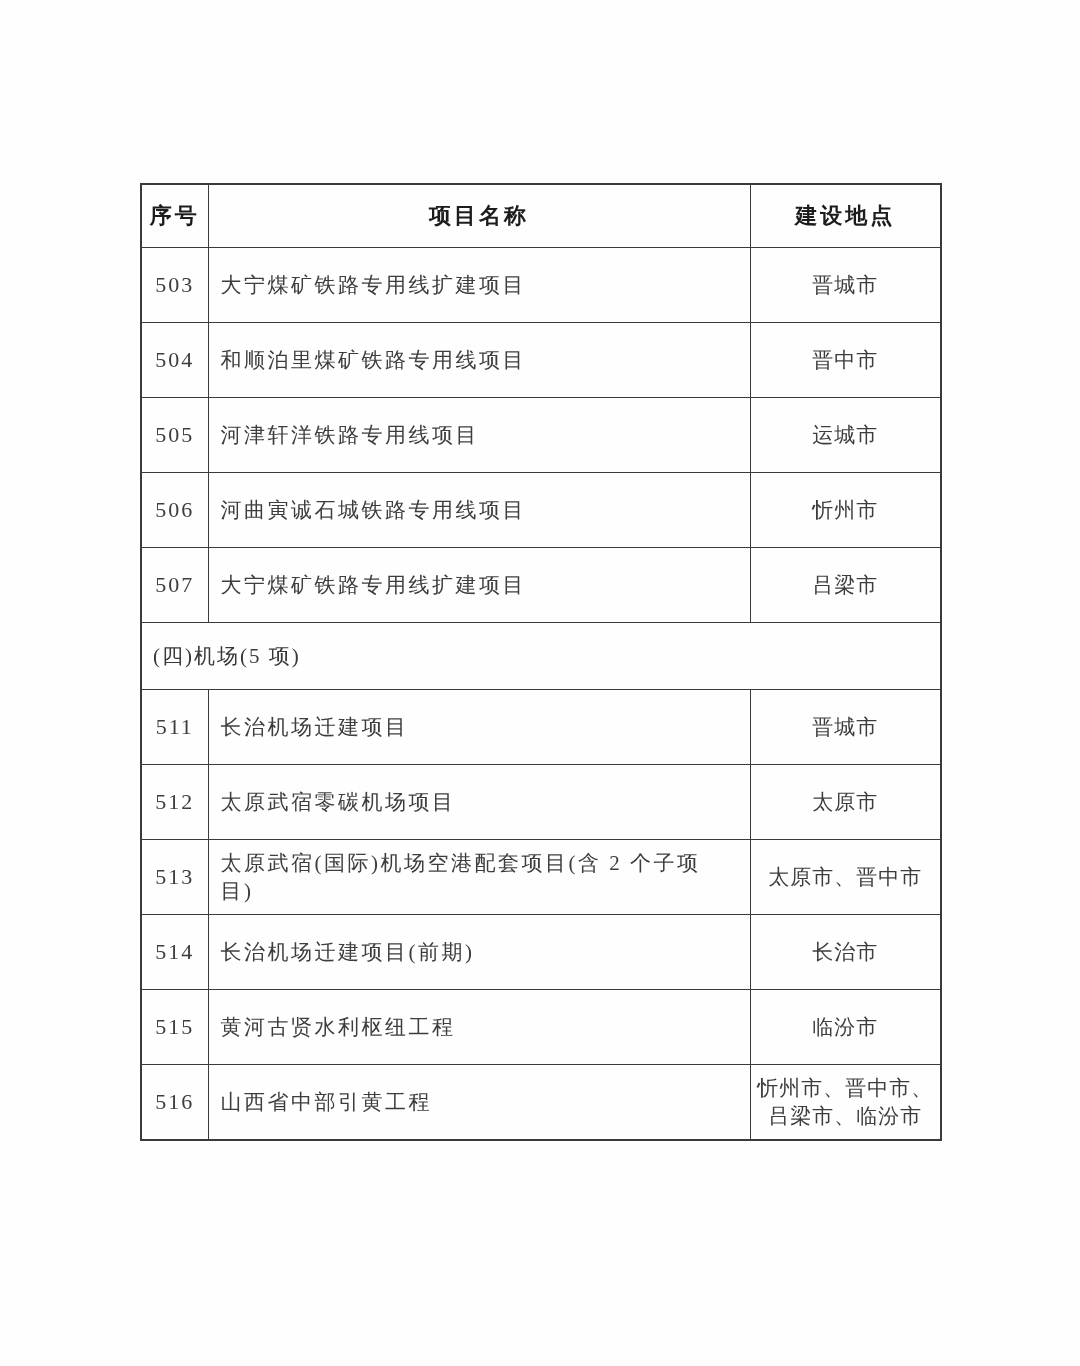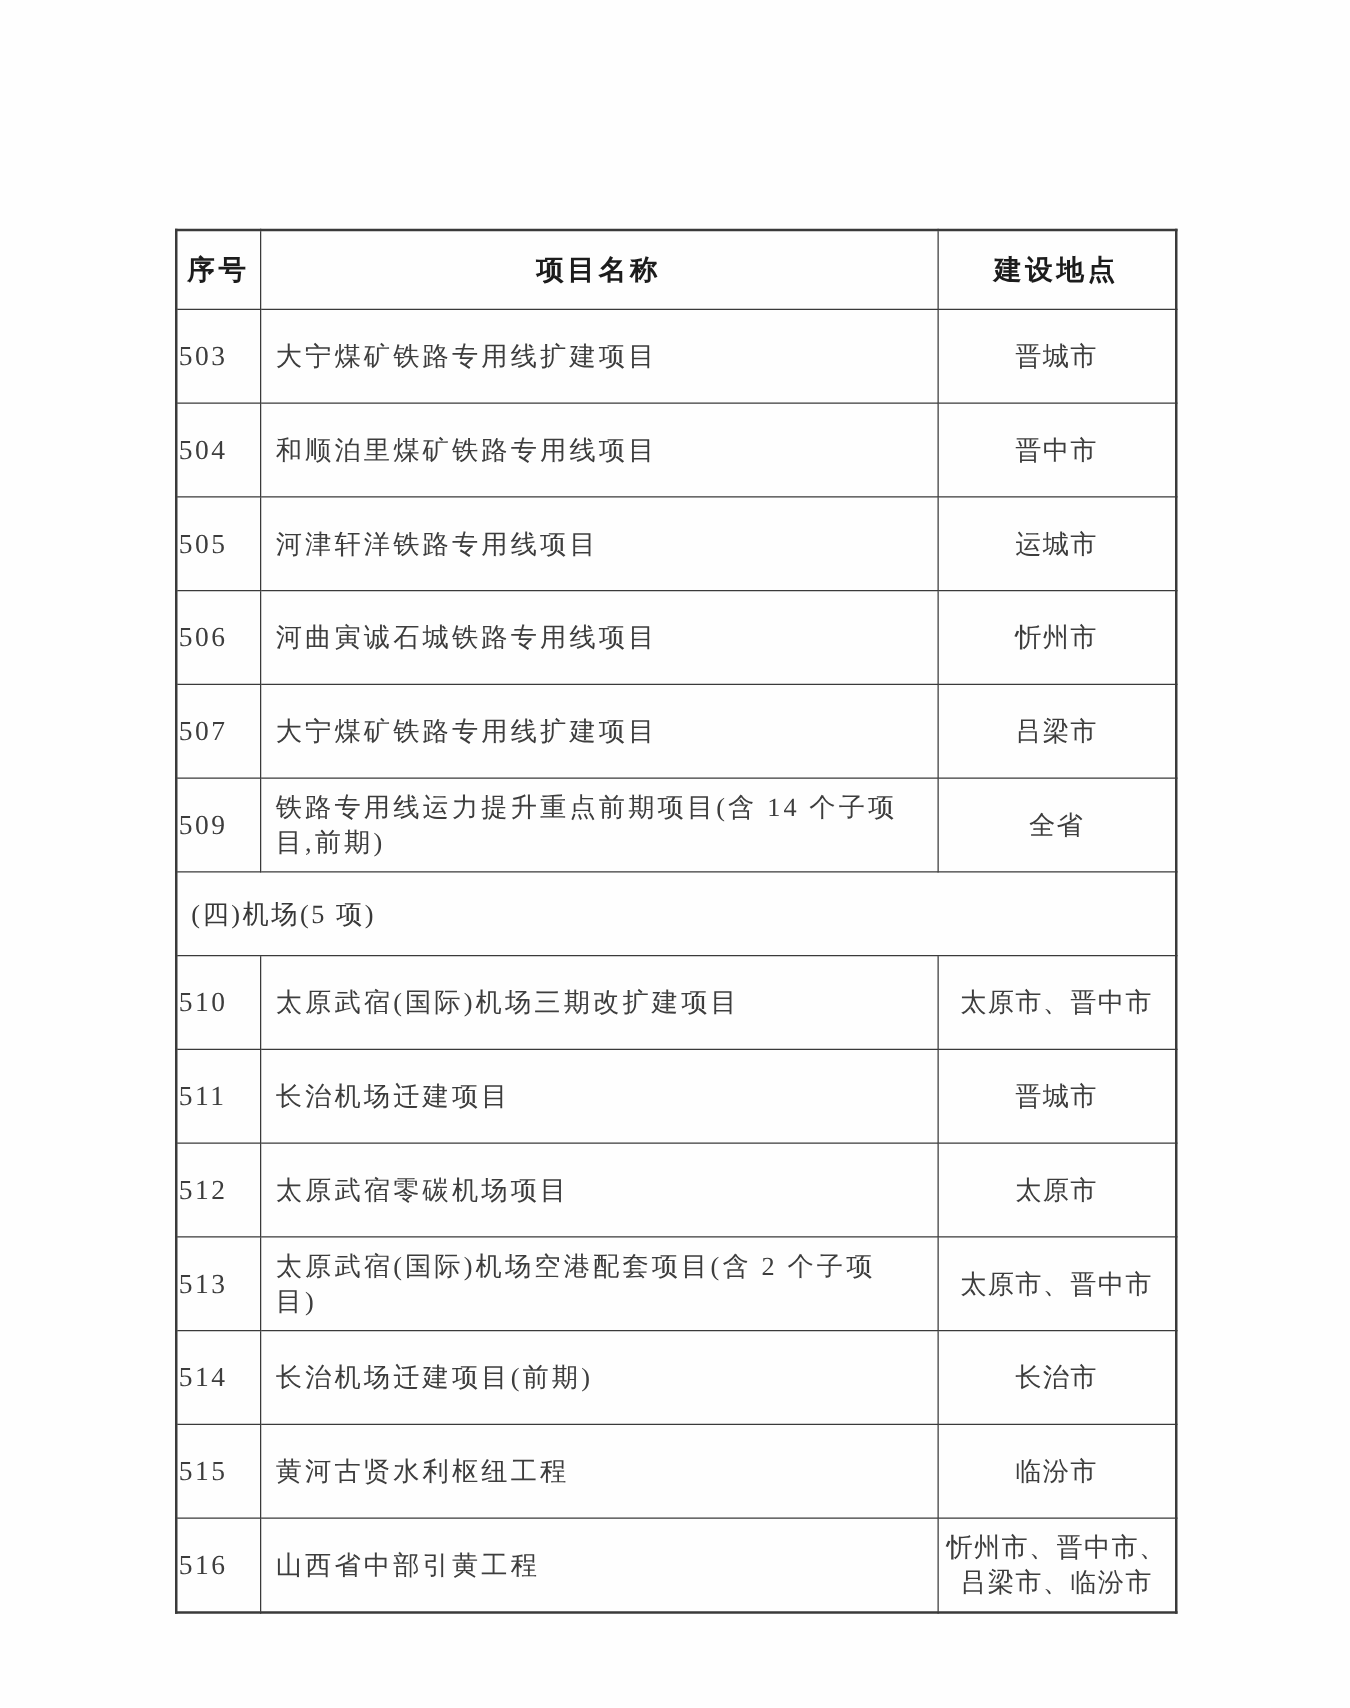--- a/index.html
+++ b/index.html
@@ -41,20 +41,21 @@
     vertical-align: middle;
   }
   td {
     font-size: 21px;
     color: #3d3d3d;
     vertical-align: middle;
     line-height: 28px;
   }
   tr.item-row td { height: 66px; }
   td.cell-no {
+    text-align: center;
     letter-spacing: 2px;
     font-size: 22px;
   }
   td.cell-name {
     text-align: left;
     padding: 4px 24px 4px 12px;
     letter-spacing: 2.5px;
   }
   td.cell-location {
     text-align: center;
@@ -106,32 +107,22 @@
         <tr class="item-row">
           <td class="cell-no">506</td>
           <td class="cell-name">河曲寅诚石城铁路专用线项目</td>
           <td class="cell-location">忻州市</td>
         </tr>
         <tr class="item-row">
           <td class="cell-no">507</td>
           <td class="cell-name">大宁煤矿铁路专用线扩建项目</td>
           <td class="cell-location">吕梁市</td>
         </tr>
-        <tr class="item-row">
-          <td class="cell-no">509</td>
-          <td class="cell-name">铁路专用线运力提升重点前期项目(含 14 个子项目,前期)</td>
-          <td class="cell-location">全省</td>
-        </tr>
         <tr class="section-row">
           <td colspan="3">(四)机场(5 项)</td>
-        </tr>
-        <tr class="item-row">
-          <td class="cell-no">510</td>
-          <td class="cell-name">太原武宿(国际)机场三期改扩建项目</td>
-          <td class="cell-location">太原市、晋中市</td>
         </tr>
         <tr class="item-row">
           <td class="cell-no">511</td>
           <td class="cell-name">长治机场迁建项目</td>
           <td class="cell-location">晋城市</td>
         </tr>
         <tr class="item-row">
           <td class="cell-no">512</td>
           <td class="cell-name">太原武宿零碳机场项目</td>
           <td class="cell-location">太原市</td>

